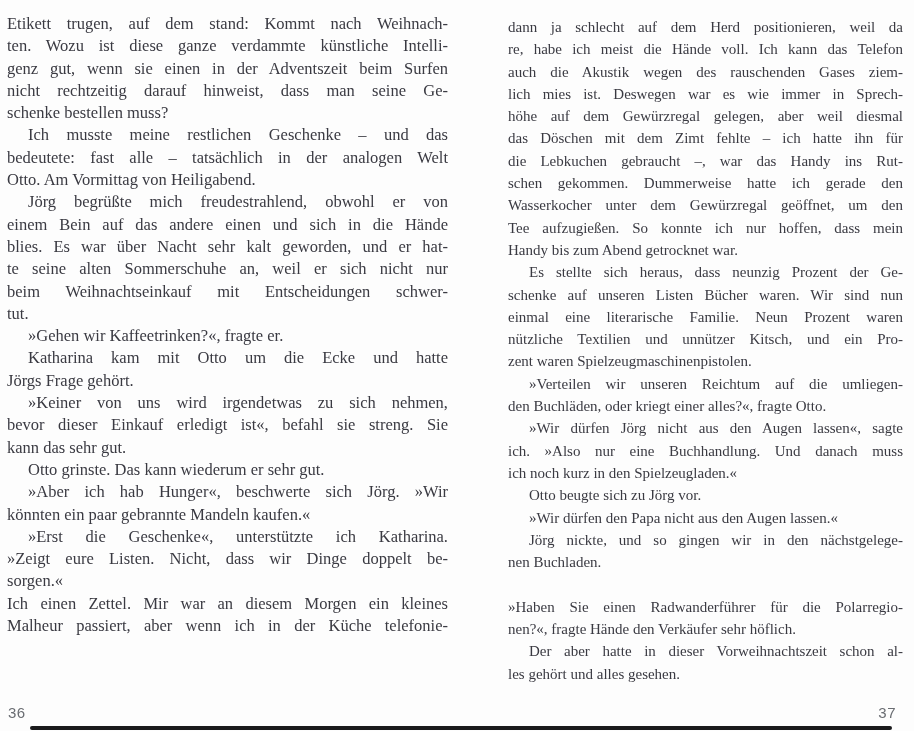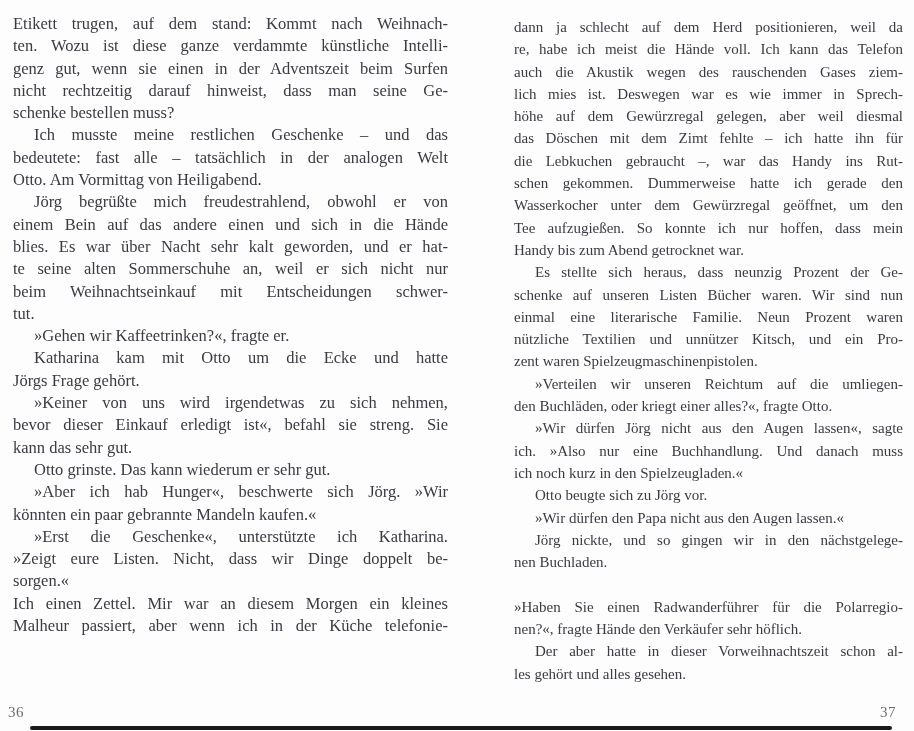--- a/index.html
+++ b/index.html
@@ -15,29 +15,28 @@
     position: absolute;
     color: var(--ink, #3a3a42);
   }
   #left-lines  { left: 7px;  top: 13px; width: 441px; font-size: 16.5px; line-height: 22.3px; }
   #right-lines { left: 508px; top: 16px; width: 395px; font-size: 15px;  line-height: 22.3px; }
   .line {
     text-align: justify;
     text-align-last: justify;
     white-space: nowrap;
     overflow: hidden;
-    margin-left: 6px;
   }
   .line.end { text-align: left; text-align-last: left; }
   .line.indent { text-indent: 21px; }
   .line.gap { height: 22.3px; }
   .folio {
     position: absolute;
     top: 704px;
-    font-family: Liberation Serif, serif;
+    font-family: Liberation Sans, sans-serif;
     font-size: 15px;
     color: var(--folio, #6a6d72);
     letter-spacing: 0.5px;
   }
   .folio-left  { left: 8px; }
   .folio-right { right: 18px; }
   .progress-bar {
     position: absolute;
     left: 30px; top: 726px;
     width: 862px; height: 4px;

